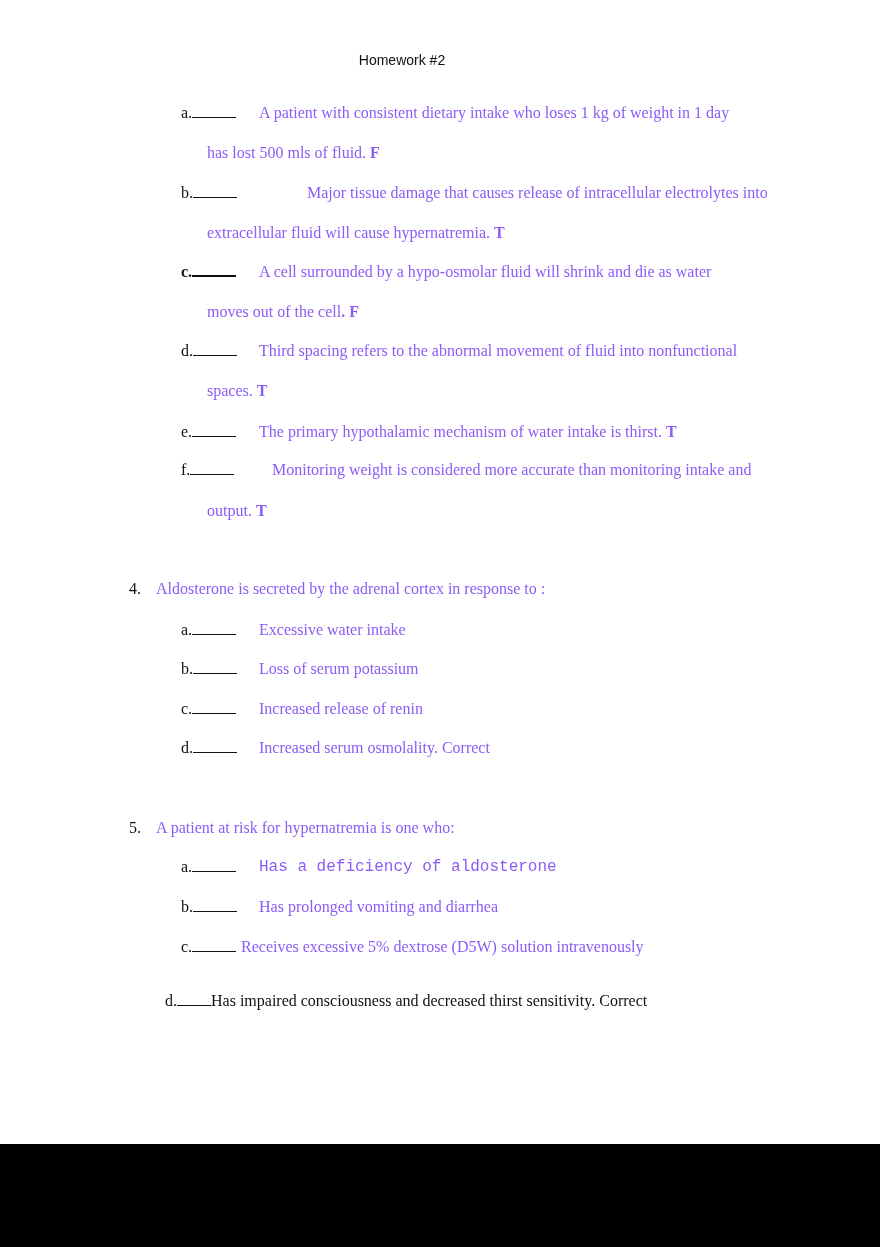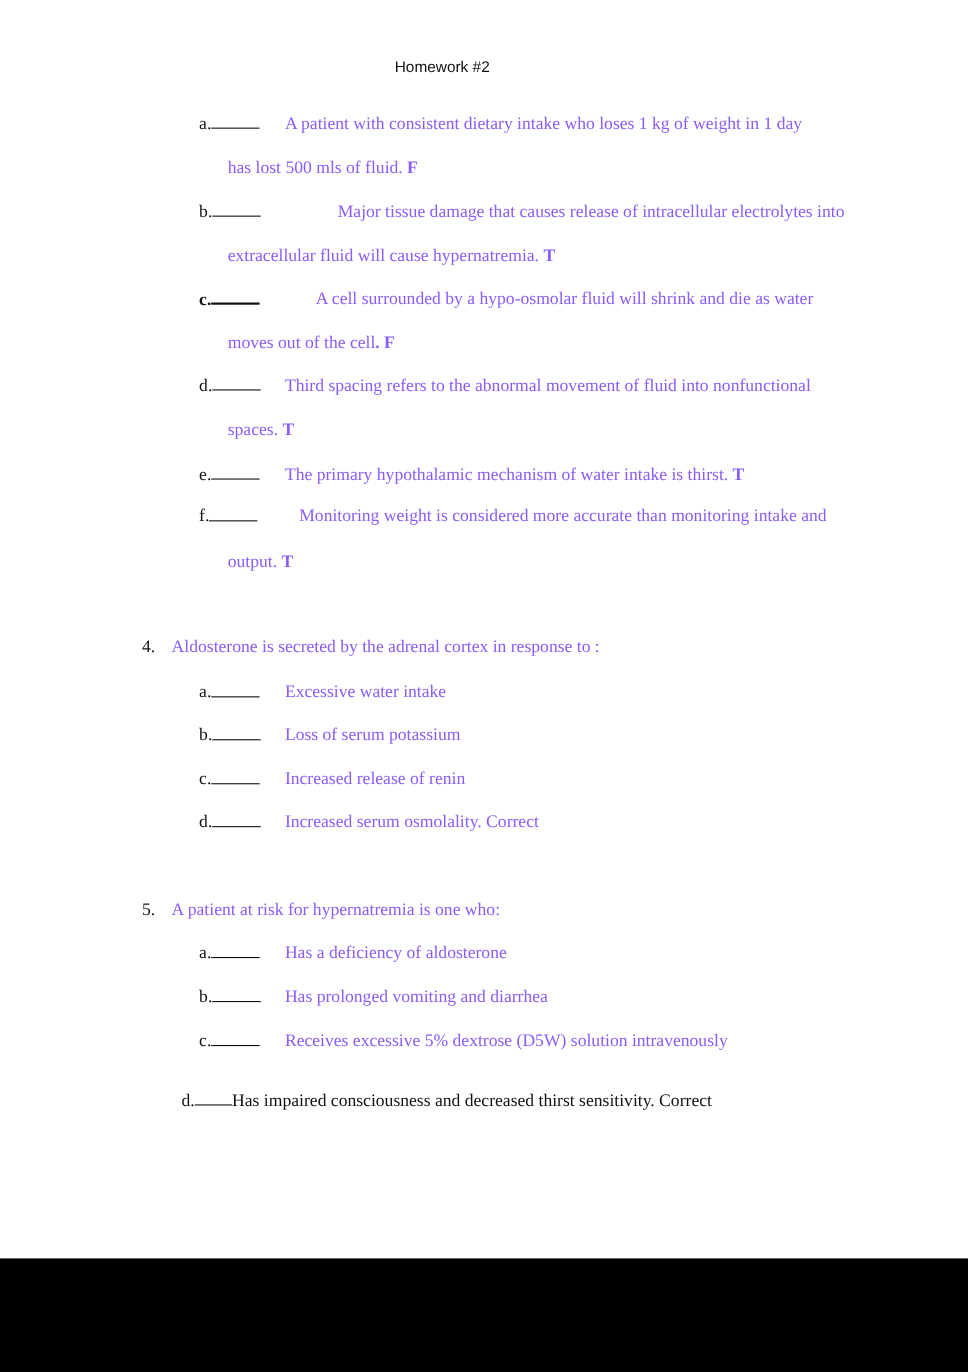--- a/index.html
+++ b/index.html
@@ -27,21 +27,21 @@
   </div>
 
   <div>
     <span class="lbl" style="left:181px;top:184px;"><span>b.</span><span class="blank"></span></span>
     <span class="txt" style="left:259px;top:184px;margin-left:48px;">Major tissue damage that causes release of intracellular electrolytes into</span>
     <span class="txt" style="left:207px;top:224px;"><span>extracellular fluid will cause hypernatremia.</span> <span class="b">T</span></span>
   </div>
 
   <div>
     <span class="lbl b" style="left:181px;top:263px;"><span>c.</span><span class="blank" style="border-bottom-width:2px;"></span></span>
-    <span class="txt" style="left:259px;top:263px;margin-left:28px;">A cell surrounded by a hypo-osmolar fluid will shrink and die as water</span>
+    <span class="txt" style="left:259px;top:263px;">A cell surrounded by a hypo-osmolar fluid will shrink and die as water</span>
     <span class="txt" style="left:207px;top:303px;"><span>moves out of the cell</span><span class="b">. F</span></span>
   </div>
 
   <div>
     <span class="lbl" style="left:181px;top:342px;"><span>d.</span><span class="blank"></span></span>
     <span class="txt" style="left:259px;top:342px;">Third spacing refers to the abnormal movement of fluid into nonfunctional</span>
     <span class="txt" style="left:207px;top:382px;"><span>spaces.</span> <span class="b">T</span></span>
   </div>
 
   <div>
@@ -70,23 +70,23 @@
 
     <span class="lbl" style="left:181px;top:739px;"><span>d.</span><span class="blank"></span></span>
     <span class="txt" style="left:259px;top:739px;">Increased serum osmolality. Correct</span>
   </div>
 
   <div>
     <span class="qnum" style="left:129px;top:819px;">5.</span>
     <span class="txt" style="left:156px;top:819px;text-align:right;">A patient at risk for hypernatremia is one who:</span>
 
     <span class="lbl" style="left:181px;top:858px;"><span>a.</span><span class="blank"></span></span>
-    <span class="txt" style="left:259px;top:858px;">Has a deficiency of aldosterone</span>
+    <span class="txt" style="left:259px;top:858px;font-family:Liberation Mono, monospace;">Has a deficiency of aldosterone</span>
 
     <span class="lbl" style="left:181px;top:898px;"><span>b.</span><span class="blank"></span></span>
     <span class="txt" style="left:259px;top:898px;">Has prolonged vomiting and diarrhea</span>
 
     <span class="lbl" style="left:181px;top:938px;"><span>c.</span><span class="blank"></span></span>
-    <span class="txt" style="left:259px;top:938px;">Receives excessive 5% dextrose (D5W) solution intravenously</span>
+    <span class="txt" style="left:241px;top:938px;">Receives excessive 5% dextrose (D5W) solution intravenously</span>
 
     <span class="lbl" style="left:165px;top:992px;"><span>d.</span><span class="blank short"></span><span>Has impaired consciousness and decreased thirst sensitivity. Correct</span></span>
   </div>
 </div>
 
 </body></html>

